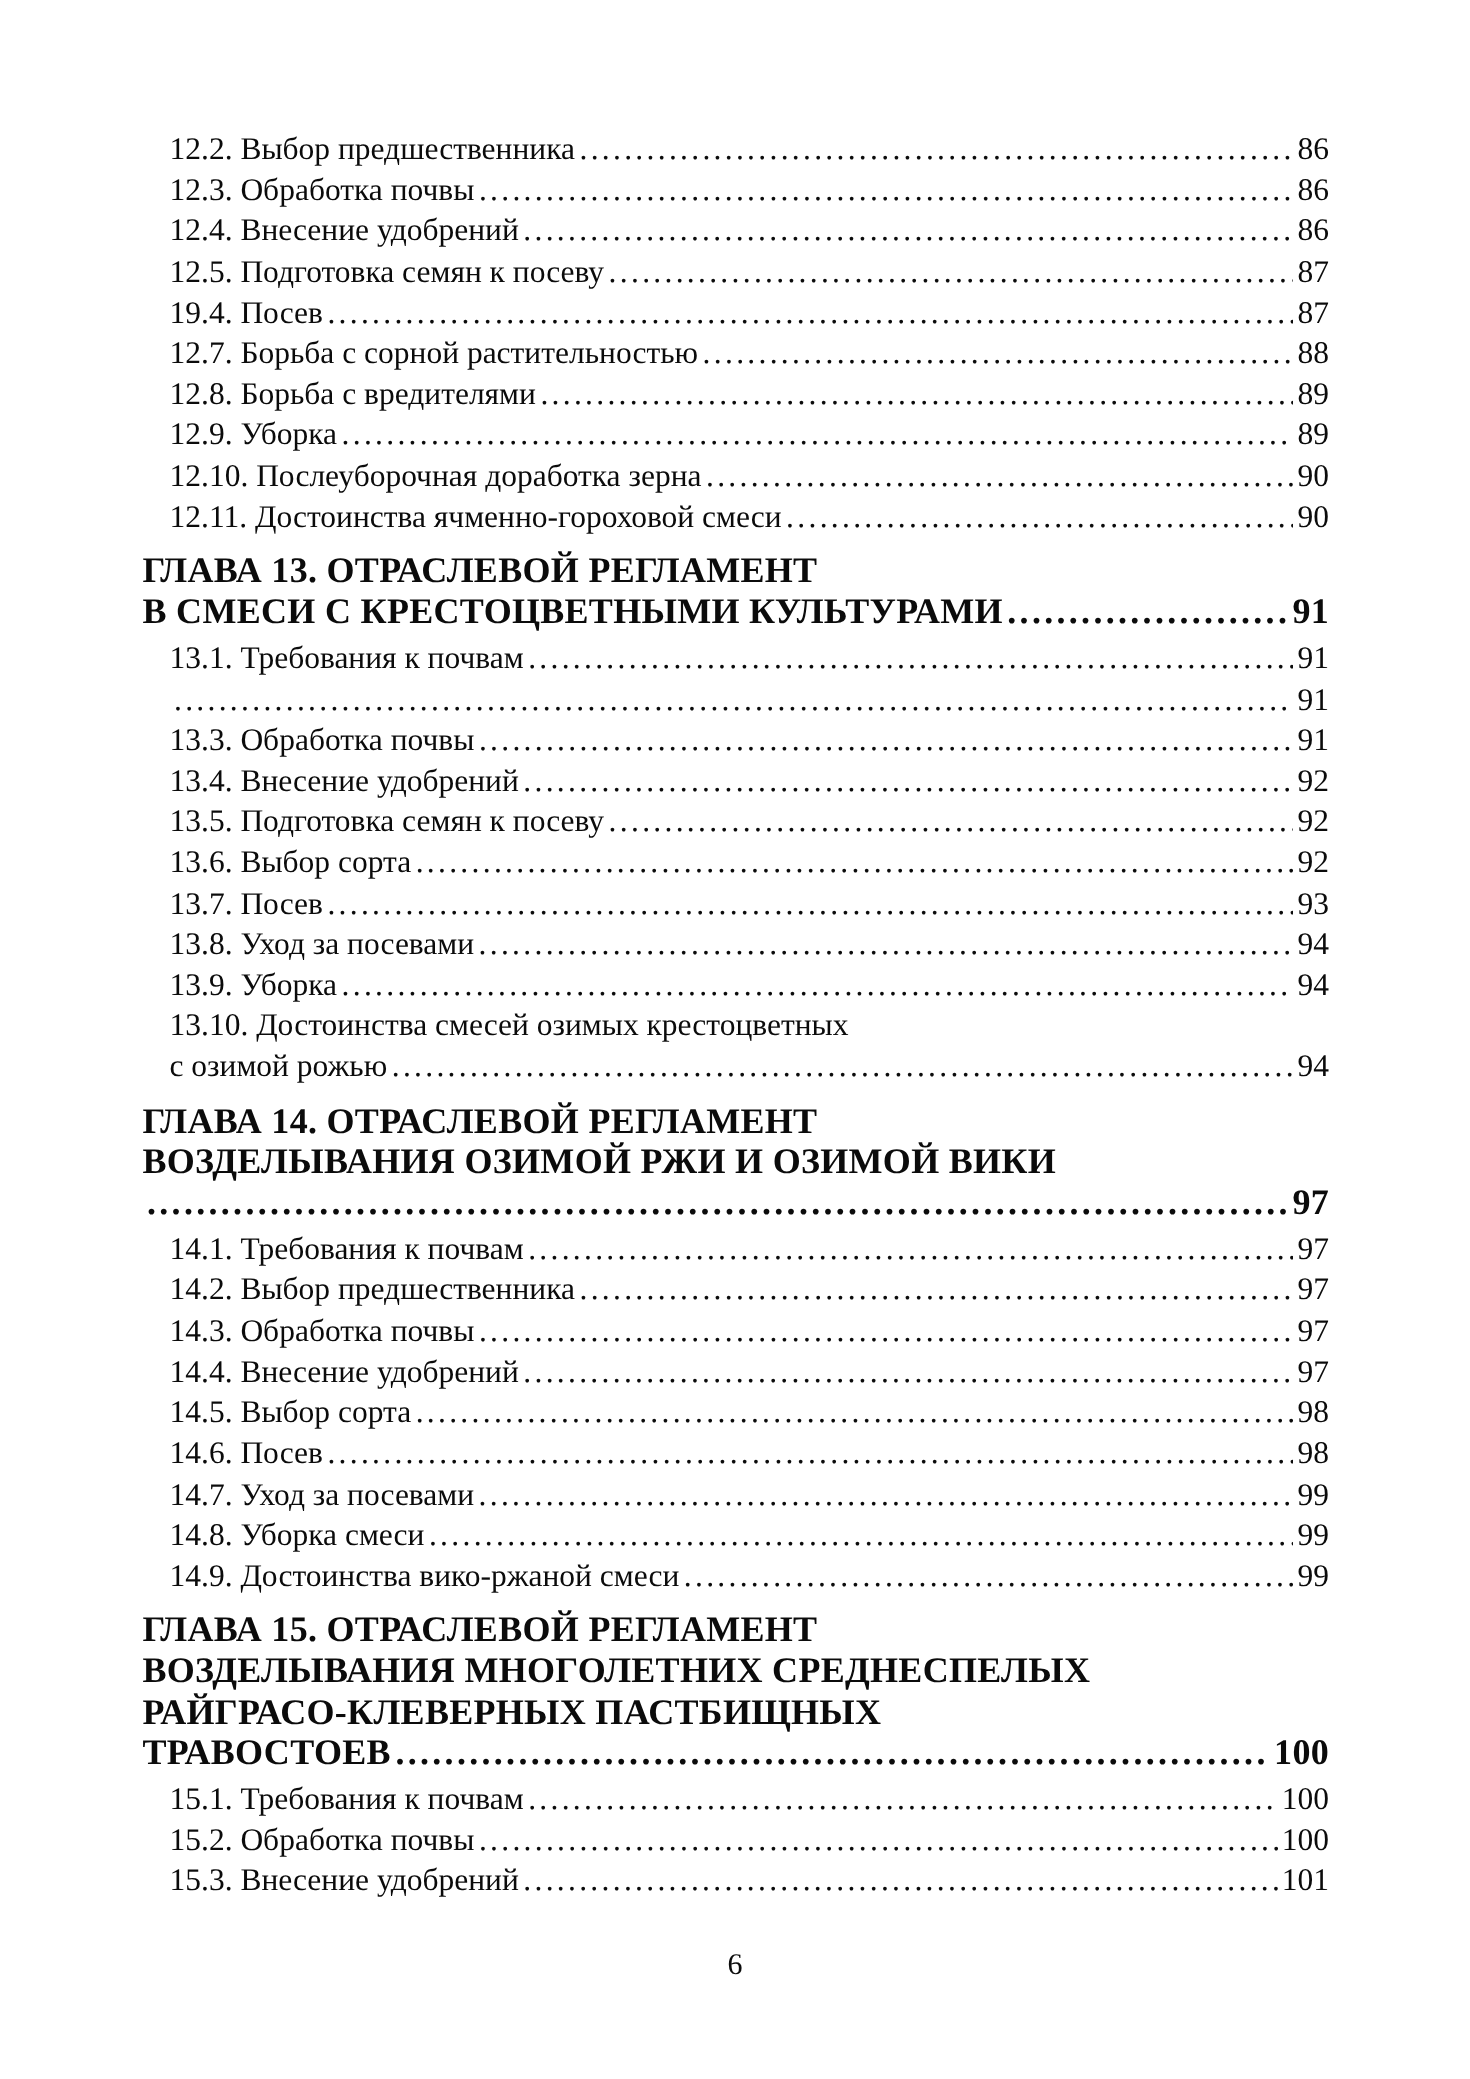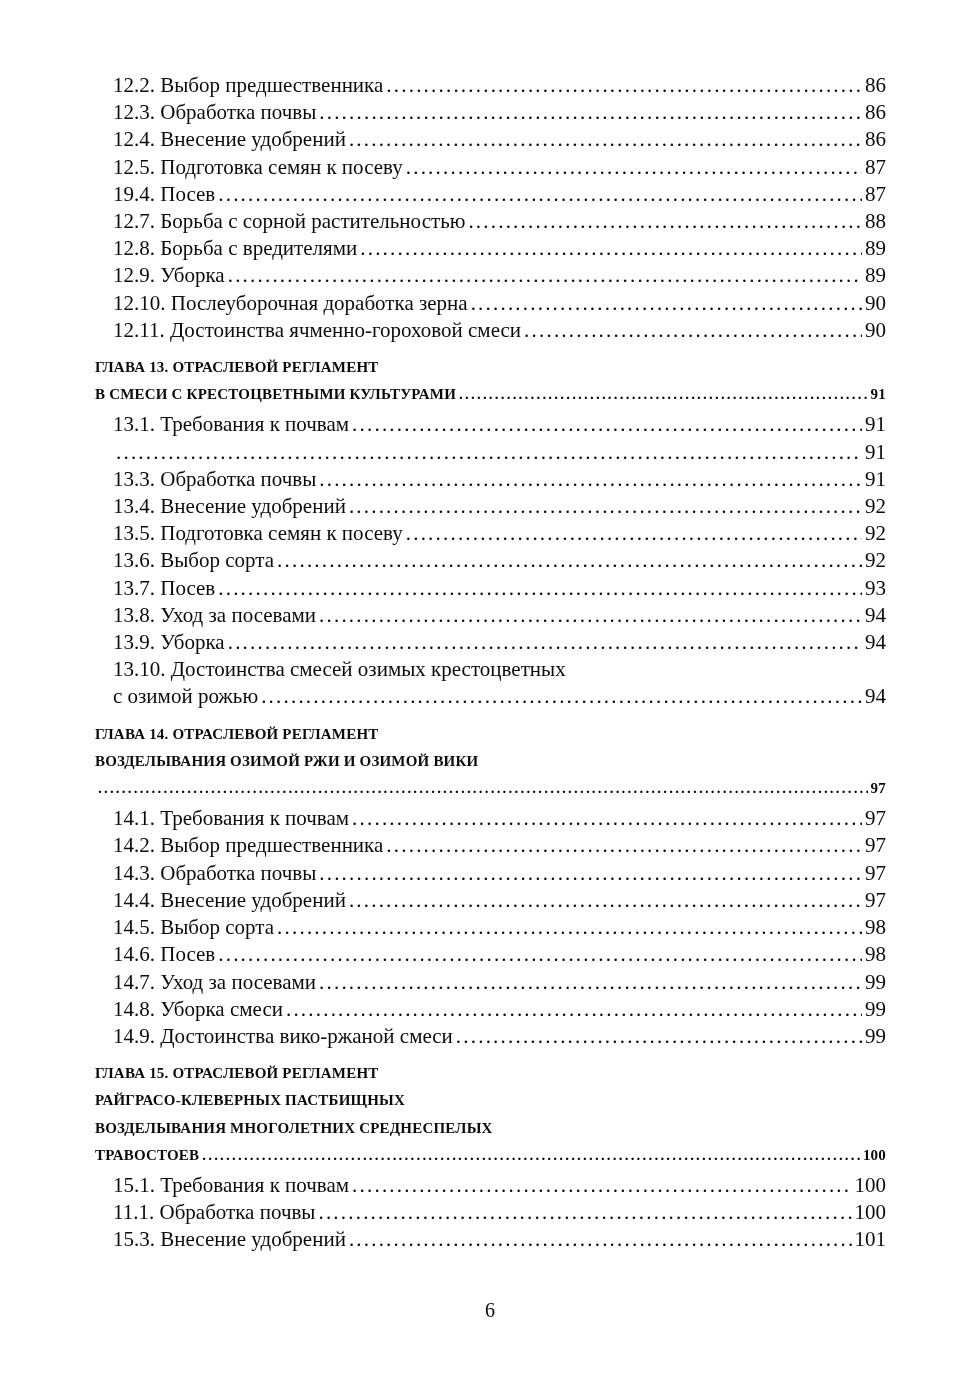--- a/index.html
+++ b/index.html
@@ -13,35 +13,35 @@
     height: 1386px;
     margin: 0 auto;
     background: #ffffff;
     color: #0b0b0b;
     font-family: "Liberation Serif", "DejaVu Serif", serif;
     overflow: hidden;
     box-sizing: border-box;
   }
   .toc {
     position: absolute;
-    top: 72px;
+    top: 86px;
     left: 95px;
     width: 791px;
   }
   .toc-section { margin-top: 10px; }
   .toc-section:first-child { margin-top: 0; }
   .toc-heading { margin-bottom: 3px; }
 
   .toc-text, .toc-row {
     font-size: 21px;
     line-height: 27.2px;
   }
   .bold {
     font-weight: bold;
-    font-size: 15px;
+    font-size: 24px;
     letter-spacing: 0.2px;
   }
   .toc-entry-indent { padding-left: 18px; }
 
   .toc-row {
     display: flex;
     align-items: baseline;
   }
   .toc-label {
     flex: 0 0 auto;
@@ -241,35 +241,35 @@
         </div>
         <div class="toc-row toc-entry-indent">
           <span class="toc-label">14.9. Достоинства вико-ржаной смеси</span>
           <span class="toc-dots"></span>
           <span class="toc-page">99</span>
         </div>
       </div>
       <div class="toc-section">
         <div class="toc-heading">
           <div class="toc-text bold">ГЛАВА 15. ОТРАСЛЕВОЙ РЕГЛАМЕНТ</div>
+          <div class="toc-text bold">ВОЗДЕЛЫВАНИЯ МНОГОЛЕТНИХ СРЕДНЕСПЕЛЫХ</div>
           <div class="toc-text bold">РАЙГРАСО-КЛЕВЕРНЫХ ПАСТБИЩНЫХ</div>
-          <div class="toc-text bold">ВОЗДЕЛЫВАНИЯ МНОГОЛЕТНИХ СРЕДНЕСПЕЛЫХ</div>
           <div class="toc-row bold">
             <span class="toc-label">ТРАВОСТОЕВ</span>
             <span class="toc-dots"></span>
             <span class="toc-page">100</span>
           </div>
         </div>
         <div class="toc-row toc-entry-indent">
           <span class="toc-label">15.1. Требования к почвам</span>
           <span class="toc-dots"></span>
           <span class="toc-page">100</span>
         </div>
         <div class="toc-row toc-entry-indent">
-          <span class="toc-label">11.1. Обработка почвы</span>
+          <span class="toc-label">15.2. Обработка почвы</span>
           <span class="toc-dots"></span>
           <span class="toc-page">100</span>
         </div>
         <div class="toc-row toc-entry-indent">
           <span class="toc-label">15.3. Внесение удобрений</span>
           <span class="toc-dots"></span>
           <span class="toc-page">101</span>
         </div>
       </div>
     </div>

